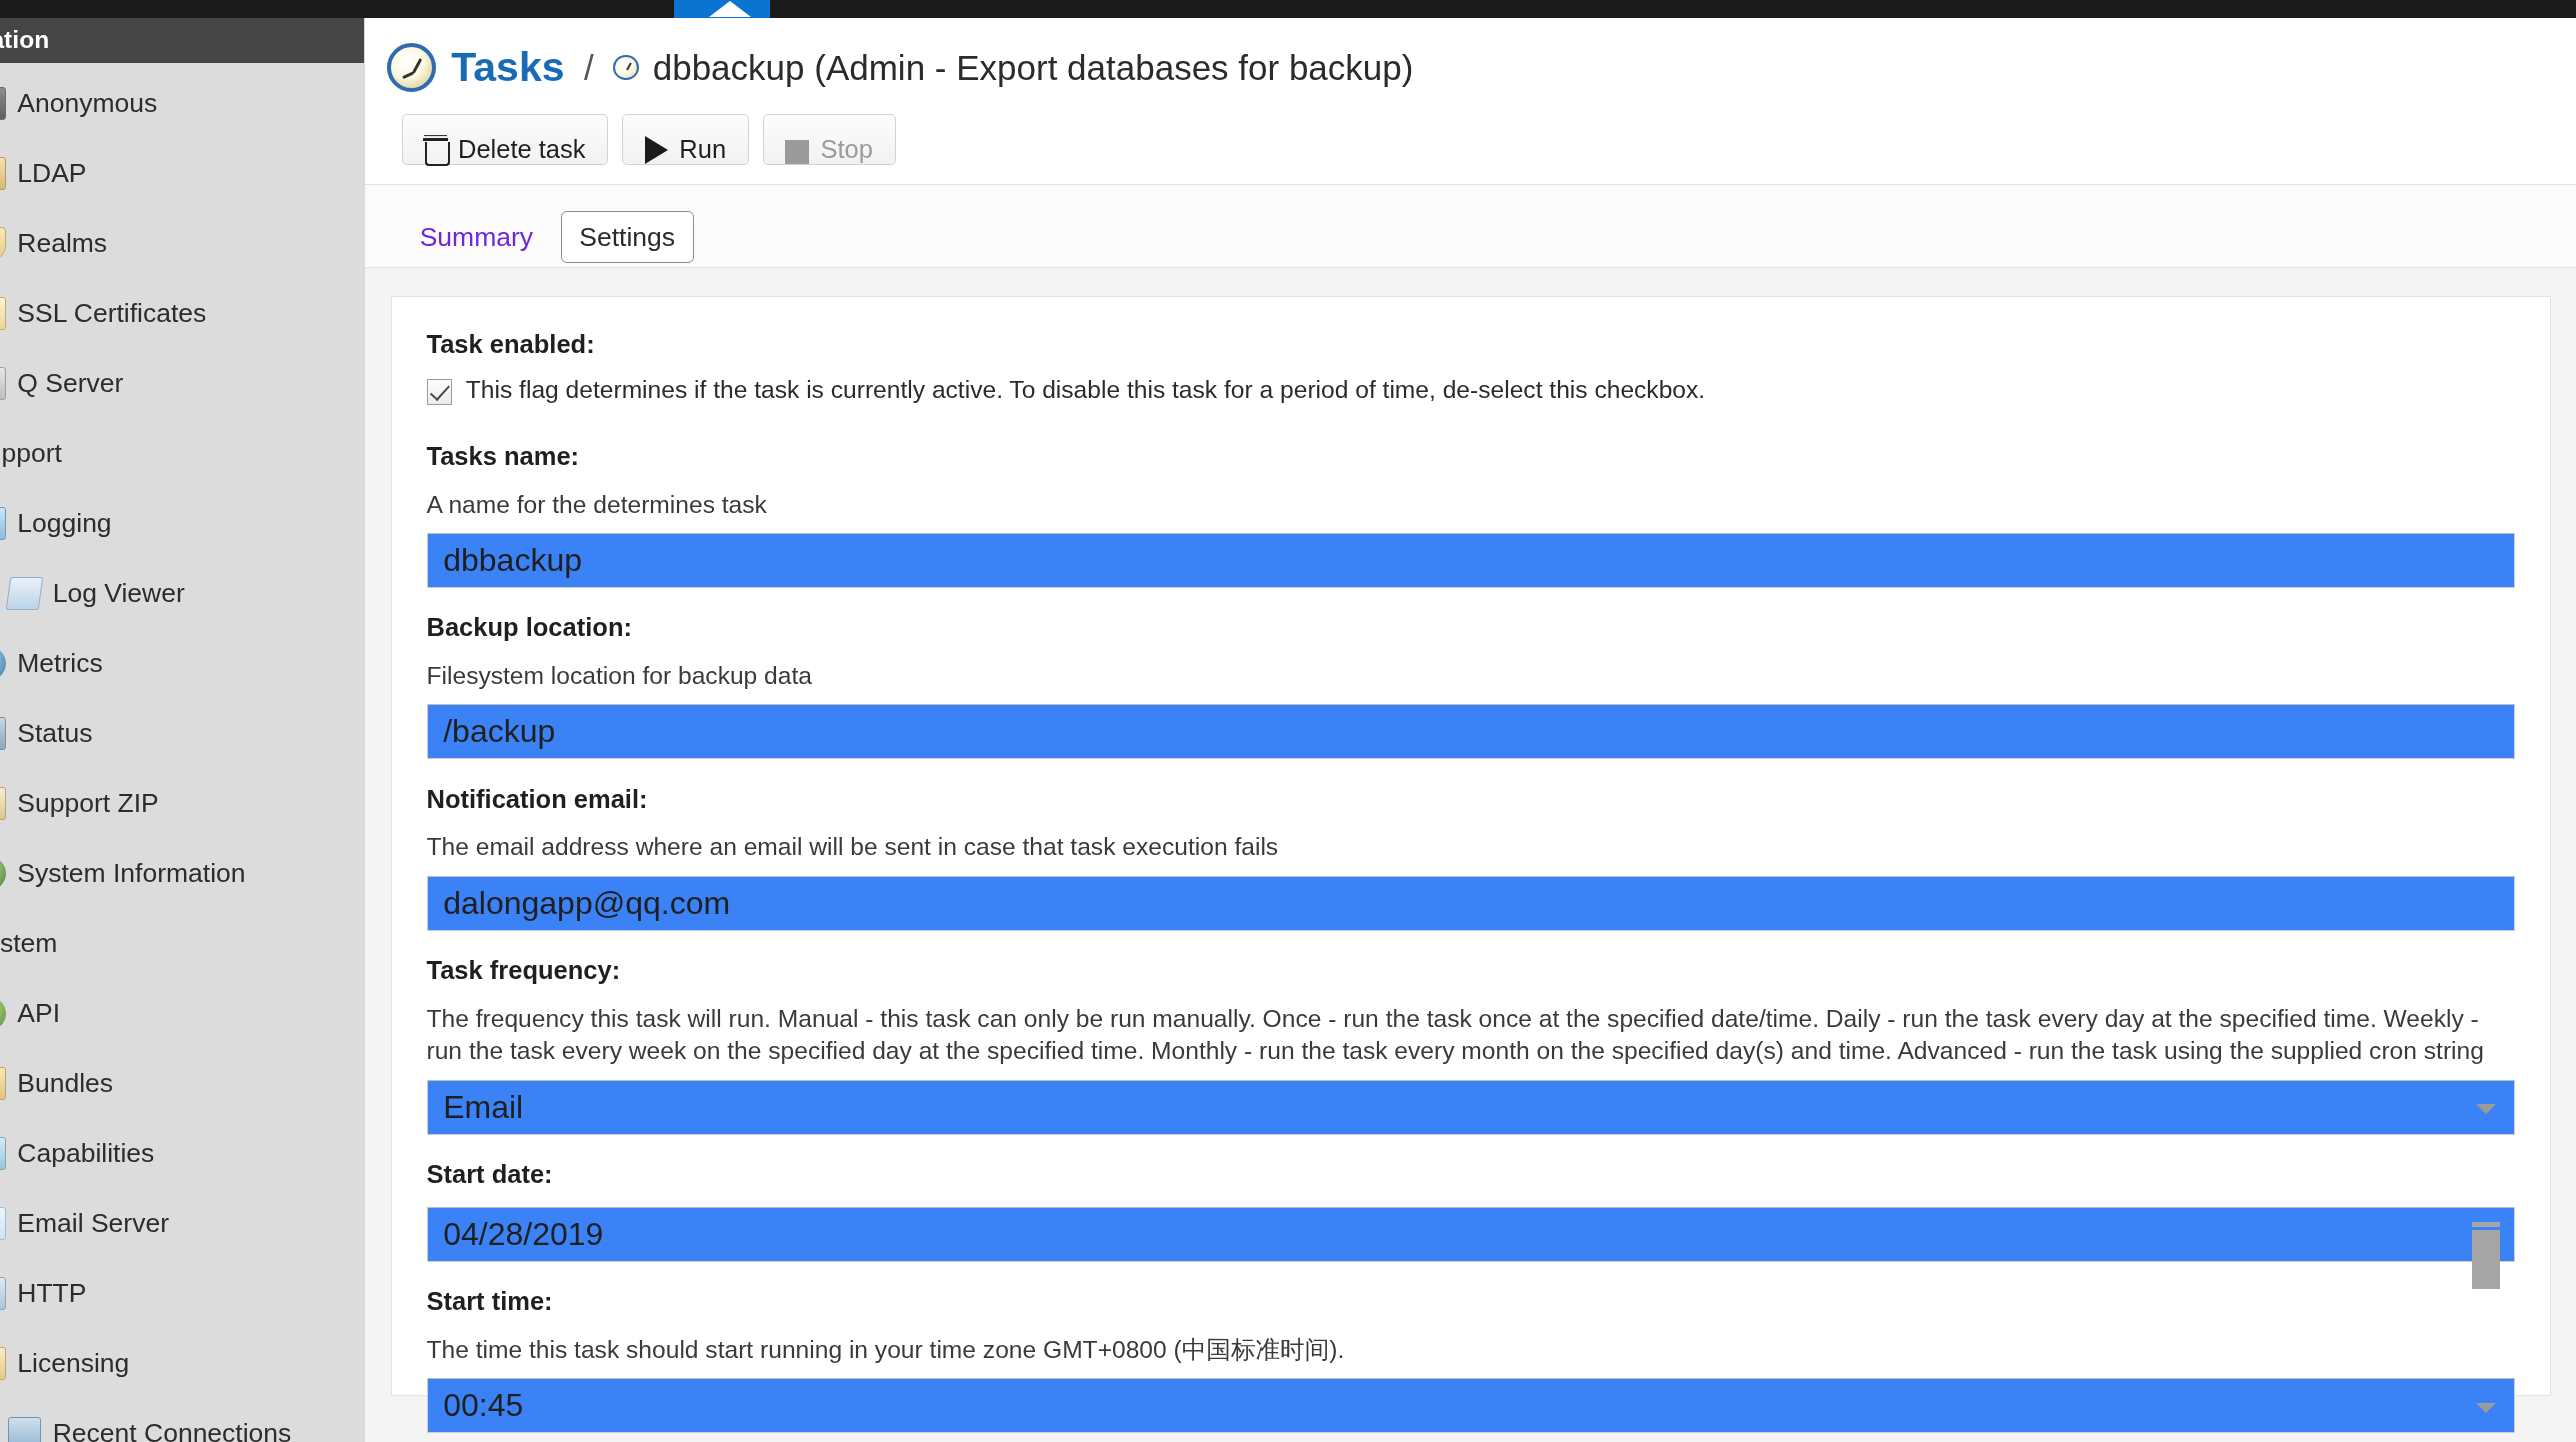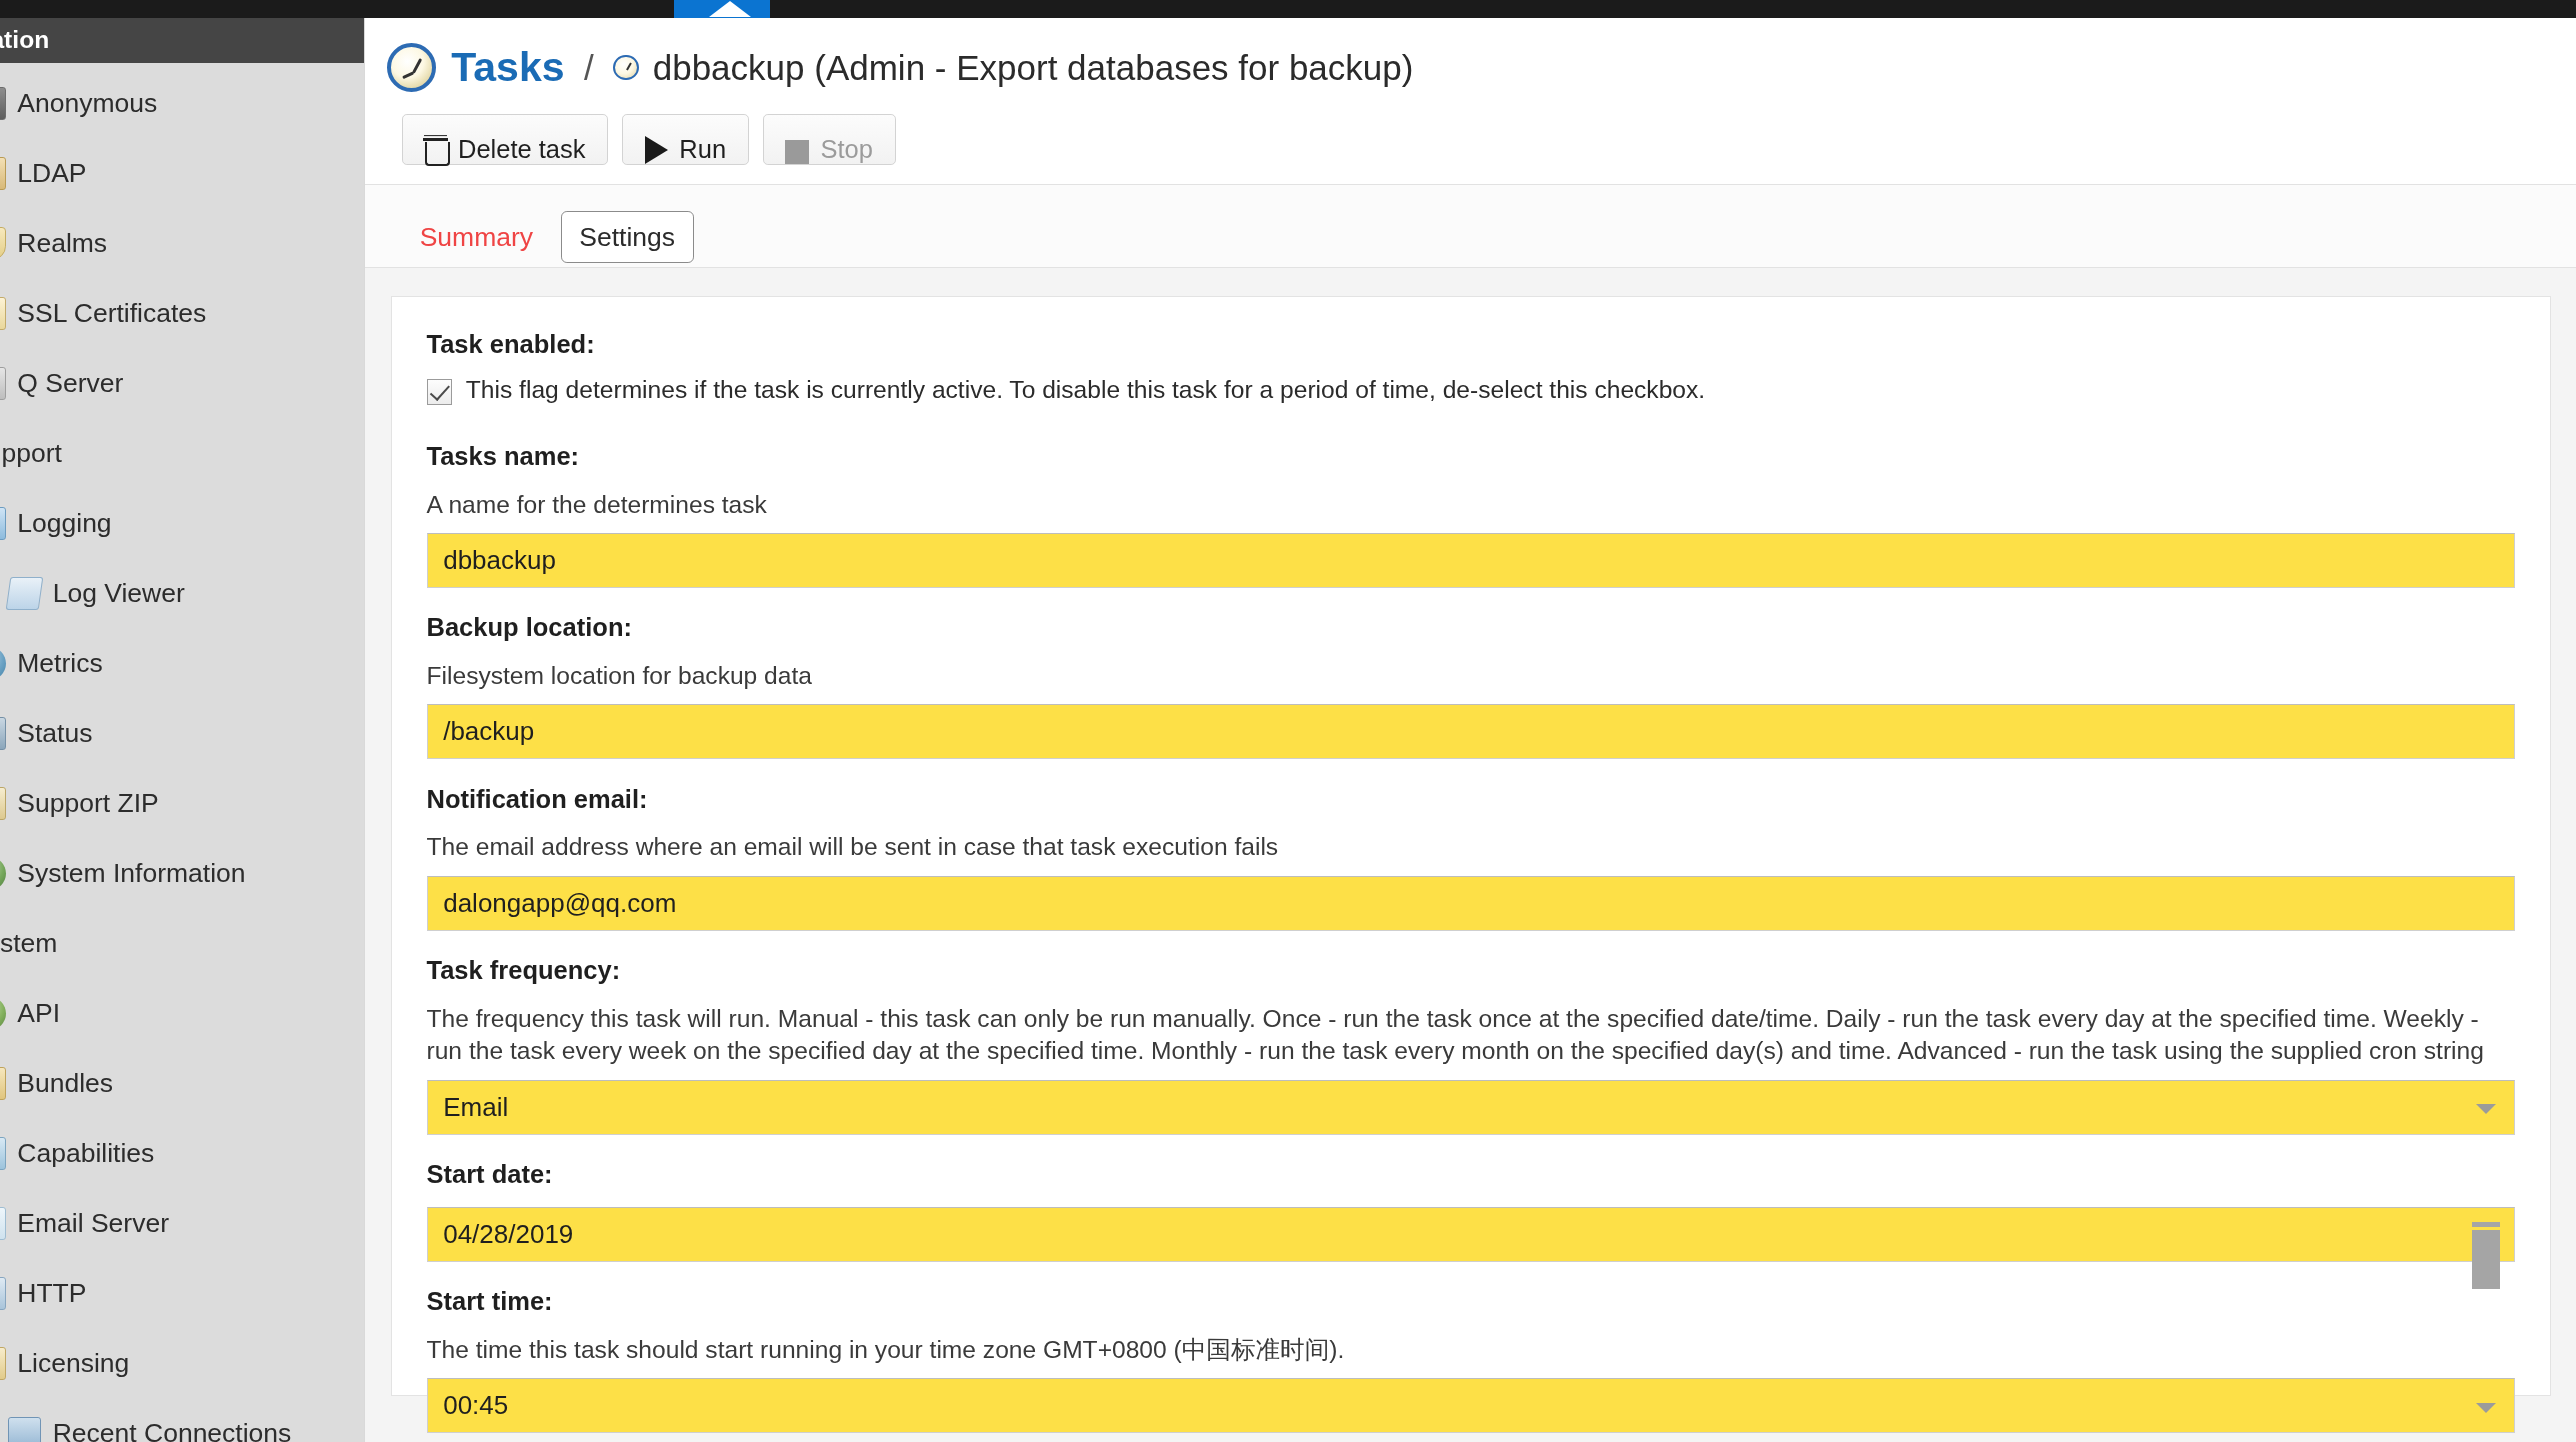--- a/index.html
+++ b/index.html
@@ -161,21 +161,21 @@
   }
 
   .tabs {
     display: flex; align-items: center; gap: 9.8px;
     padding: 21.6px 0 0 37px;
     height: 83px;
     border-bottom: 1px solid #e2e2e2;
     background: #fbfbfb;
   }
   .tab {
-    font-size: 26.5px; color: #ef4444;
+    font-size: 26.5px; color: #6d28d9;
     padding: 9.8px 17.7px; cursor: pointer;
   }
   .tab.active {
     color: #2b2b2b;
     background: #ffffff;
     border: 1px solid #8b8b8b;
     border-radius: 5.9px;
   }
 
   .content-wrap { padding: 27.5px 25.5px 0 25.5px; background: #f4f4f4; height: 1208px; }
@@ -200,22 +200,22 @@
     content: ""; position: absolute; left: 7.9px; top: 1px;
     width: 7.9px; height: 16.7px;
     border: solid #4a4a4a; border-width: 0 2.9px 2.9px 0;
     transform: rotate(42deg);
   }
   .cbtext { font-size: 24.6px; color: #2b2b2b; }
 
   .field {
     width: 100%; height: 55px;
     border: 1px solid #cfcfcf; border-top-color: #bdbdbd;
-    background: #fde047;
-    font-size: 26px; color: #1f1f1f;
+    background: #3b82f6;
+    font-size: 32px; color: #1f1f1f;
     padding: 0 15.7px;
     font-family: "Liberation Sans", sans-serif;
     display: flex; align-items: center;
     position: relative;
   }
   .field.sel { padding-right: 53px; }
   .caret {
     position: absolute; right: 17.7px; top: 23.6px;
     width: 0; height: 0;
     border-left: 10.8px solid transparent;

